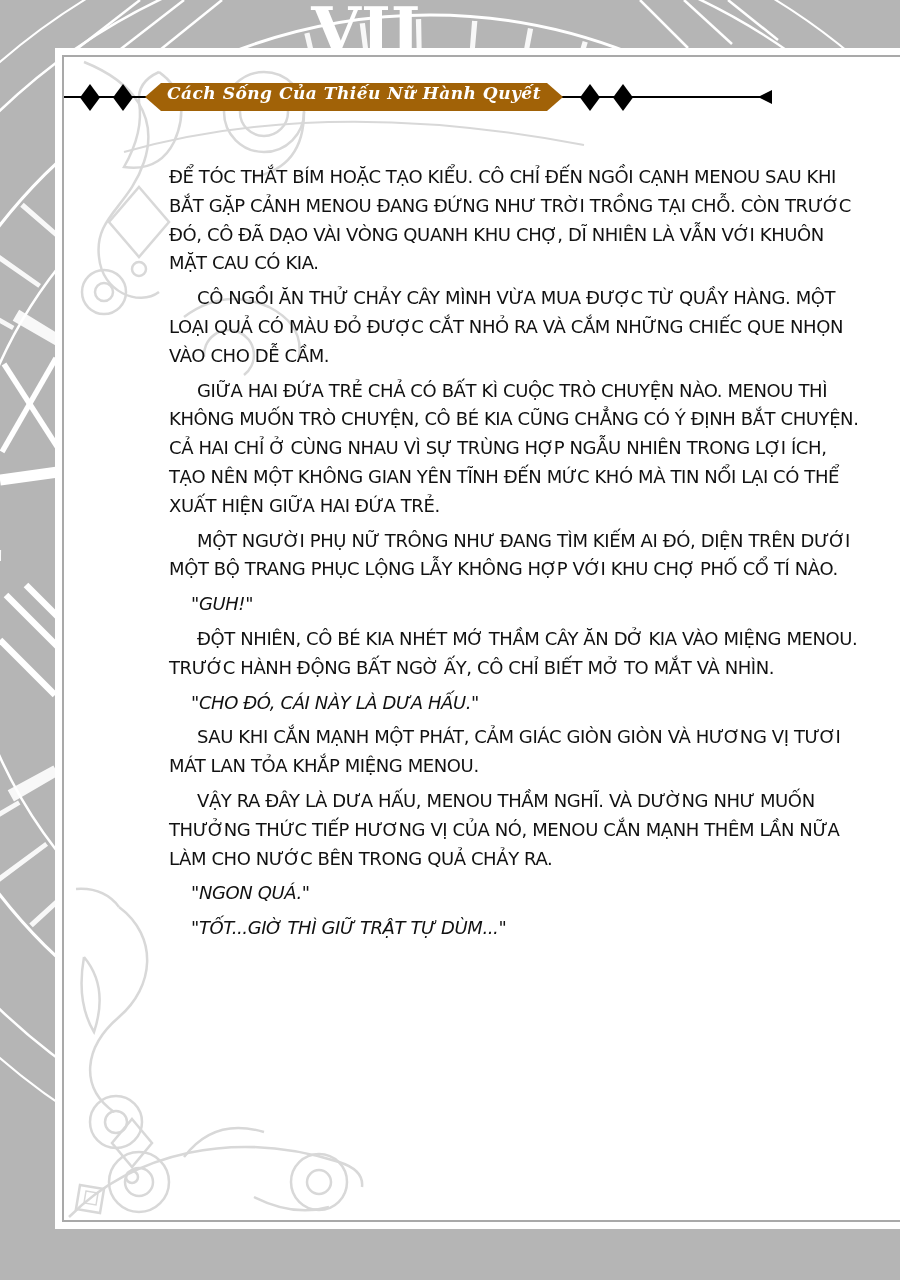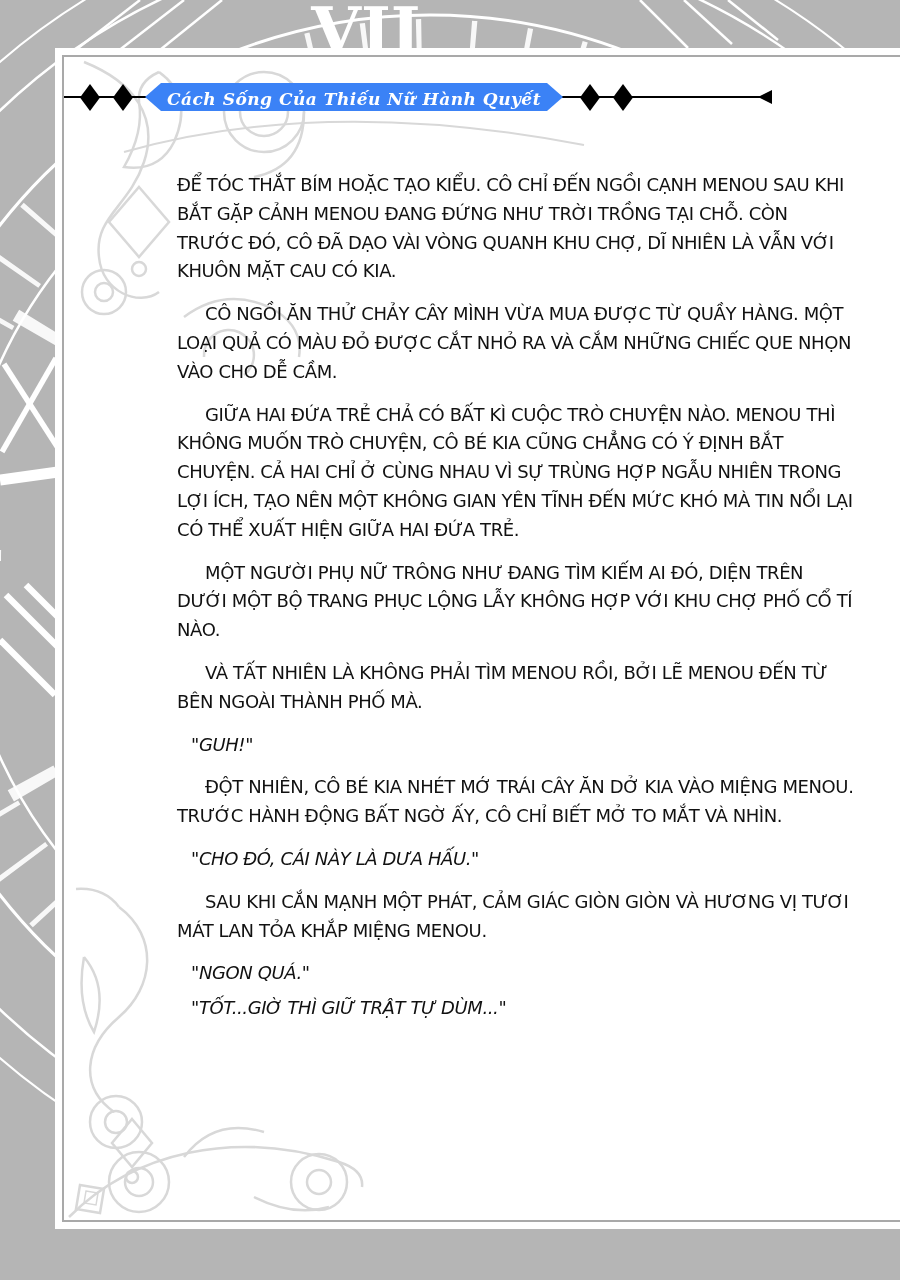--- a/index.html
+++ b/index.html
@@ -28,34 +28,34 @@
     border-top:7px solid transparent; border-bottom:7px solid transparent;
     border-right:14px solid #000;
   }
   .diamond {
     position:absolute; top:27px; width:20px; height:27px; background:#000;
     clip-path:polygon(50% 0,100% 50%,50% 100%,0 50%);
   }
   .d1{left:16px;} .d2{left:49px;} .d3{left:516px;} .d4{left:549px;}
   .banner {
     position:absolute; left:81px; top:26px; width:418px; height:28px;
-    background:#3b82f6; display:flex; align-items:flex-end; justify-content:center;
+    background:#a16207; display:flex; align-items:flex-start; justify-content:center;
     clip-path:polygon(0 50%, 16px 0, calc(100% - 16px) 0, 100% 50%, calc(100% - 16px) 100%, 16px 100%);
   }
   .banner-title {
     color:#fff; font-family:"DejaVu Serif", serif; font-style:italic; font-weight:bold;
     font-size:17px; letter-spacing:.5px; white-space:nowrap; padding-bottom:2px;
   }
   
   .text-column {
     position:absolute; left:99px; top:100px; width:705px; z-index:3;
     color:#111; font-size:18px; line-height:28.8px; letter-spacing:-0.4px;
     text-align:left;
   }
-  .text-column p.para { margin:14px; }
+  .text-column p.para { margin:6px; }
   .text-column p.indent { text-indent:28px; }
   .text-column p.dialogue { font-style:italic; margin:6px 0 4px 0; }
 </style>
 </head>
 <body>
 
 <svg id="clock-layer" width="900" height="1280" viewBox="0 0 900 1280" aria-hidden="true">
   <g stroke="#ffffff" fill="none">
     <circle cx="430" cy="560" r="545" stroke-width="3"></circle>
     <circle cx="430" cy="560" r="473" stroke-width="2.5"></circle>
@@ -144,22 +144,22 @@
     </div>
     <div class="diamond d3"></div>
     <div class="diamond d4"></div>
   </div>
 
   <div class="text-column">
       <p class="para normal">ĐỂ TÓC THẮT BÍM HOẶC TẠO KIỂU. CÔ CHỈ ĐẾN NGỒI CẠNH MENOU SAU KHI BẮT GẶP CẢNH MENOU ĐANG ĐỨNG NHƯ TRỜI TRỒNG TẠI CHỖ. CÒN TRƯỚC ĐÓ, CÔ ĐÃ DẠO VÀI VÒNG QUANH KHU CHỢ, DĨ NHIÊN LÀ VẪN VỚI KHUÔN MẶT CAU CÓ KIA.</p>
       <p class="para normal indent">CÔ NGỒI ĂN THỬ CHẢY CÂY MÌNH VỪA MUA ĐƯỢC TỪ QUẦY HÀNG. MỘT LOẠI QUẢ CÓ MÀU ĐỎ ĐƯỢC CẮT NHỎ RA VÀ CẮM NHỮNG CHIẾC QUE NHỌN VÀO CHO DỄ CẦM.</p>
       <p class="para normal indent">GIỮA HAI ĐỨA TRẺ CHẢ CÓ BẤT KÌ CUỘC TRÒ CHUYỆN NÀO. MENOU THÌ KHÔNG MUỐN TRÒ CHUYỆN, CÔ BÉ KIA CŨNG CHẲNG CÓ Ý ĐỊNH BẮT CHUYỆN. CẢ HAI CHỈ Ở CÙNG NHAU VÌ SỰ TRÙNG HỢP NGẪU NHIÊN TRONG LỢI ÍCH, TẠO NÊN MỘT KHÔNG GIAN YÊN TĨNH ĐẾN MỨC KHÓ MÀ TIN NỔI LẠI CÓ THỂ XUẤT HIỆN GIỮA HAI ĐỨA TRẺ.</p>
       <p class="para normal indent">MỘT NGƯỜI PHỤ NỮ TRÔNG NHƯ ĐANG TÌM KIẾM AI ĐÓ, DIỆN TRÊN DƯỚI MỘT BỘ TRANG PHỤC LỘNG LẪY KHÔNG HỢP VỚI KHU CHỢ PHỐ CỔ TÍ NÀO.</p>
-      <p class="para normal indent">VÀ TẤT NHIÊN LÀ KHÔNG PHẢI TÌM MENOU RỒI, BỞI LẼ MENOU ĐẾN TỪ BÊN NGOÀI THÀNH PHỐ MÀ.</p>
       <p class="para dialogue indent">"GUH!"</p>
-      <p class="para normal indent">ĐỘT NHIÊN, CÔ BÉ KIA NHÉT MỚ TRÁI CÂY ĂN DỞ KIA VÀO MIỆNG MENOU. TRƯỚC HÀNH ĐỘNG BẤT NGỜ ẤY, CÔ CHỈ BIẾT MỞ TO MẮT VÀ NHÌN.</p>
+      <p class="para normal indent">ĐỘT NHIÊN, CÔ BÉ KIA NHÉT MỚ THẦM CÂY ĂN DỞ KIA VÀO MIỆNG MENOU. TRƯỚC HÀNH ĐỘNG BẤT NGỜ ẤY, CÔ CHỈ BIẾT MỞ TO MẮT VÀ NHÌN.</p>
       <p class="para dialogue indent">"CHO ĐÓ, CÁI NÀY LÀ DƯA HẤU."</p>
       <p class="para normal indent">SAU KHI CẮN MẠNH MỘT PHÁT, CẢM GIÁC GIÒN GIÒN VÀ HƯƠNG VỊ TƯƠI MÁT LAN TỎA KHẮP MIỆNG MENOU.</p>
+      <p class="para normal indent">VẬY RA ĐÂY LÀ DƯA HẤU, MENOU THẦM NGHĨ. VÀ DƯỜNG NHƯ MUỐN THƯỞNG THỨC TIẾP HƯƠNG VỊ CỦA NÓ, MENOU CẮN MẠNH THÊM LẦN NỮA LÀM CHO NƯỚC BÊN TRONG QUẢ CHẢY RA.</p>
       <p class="para dialogue indent">"NGON QUÁ."</p>
       <p class="para dialogue indent">"TỐT...GIỜ THÌ GIỮ TRẬT TỰ DÙM..."</p>
     </div>
 
 </div>
 
 </body></html>

